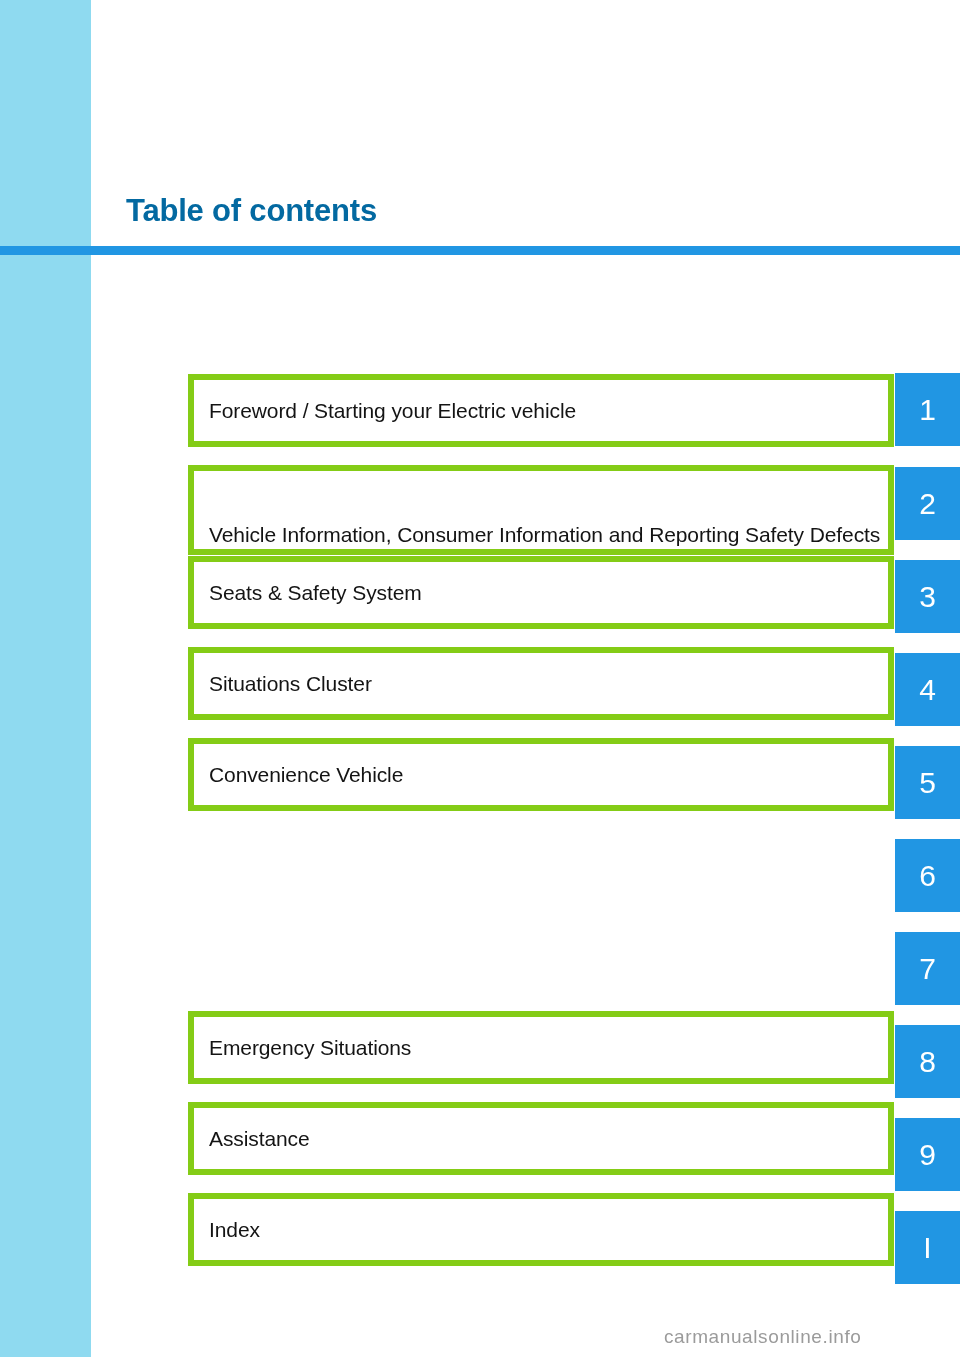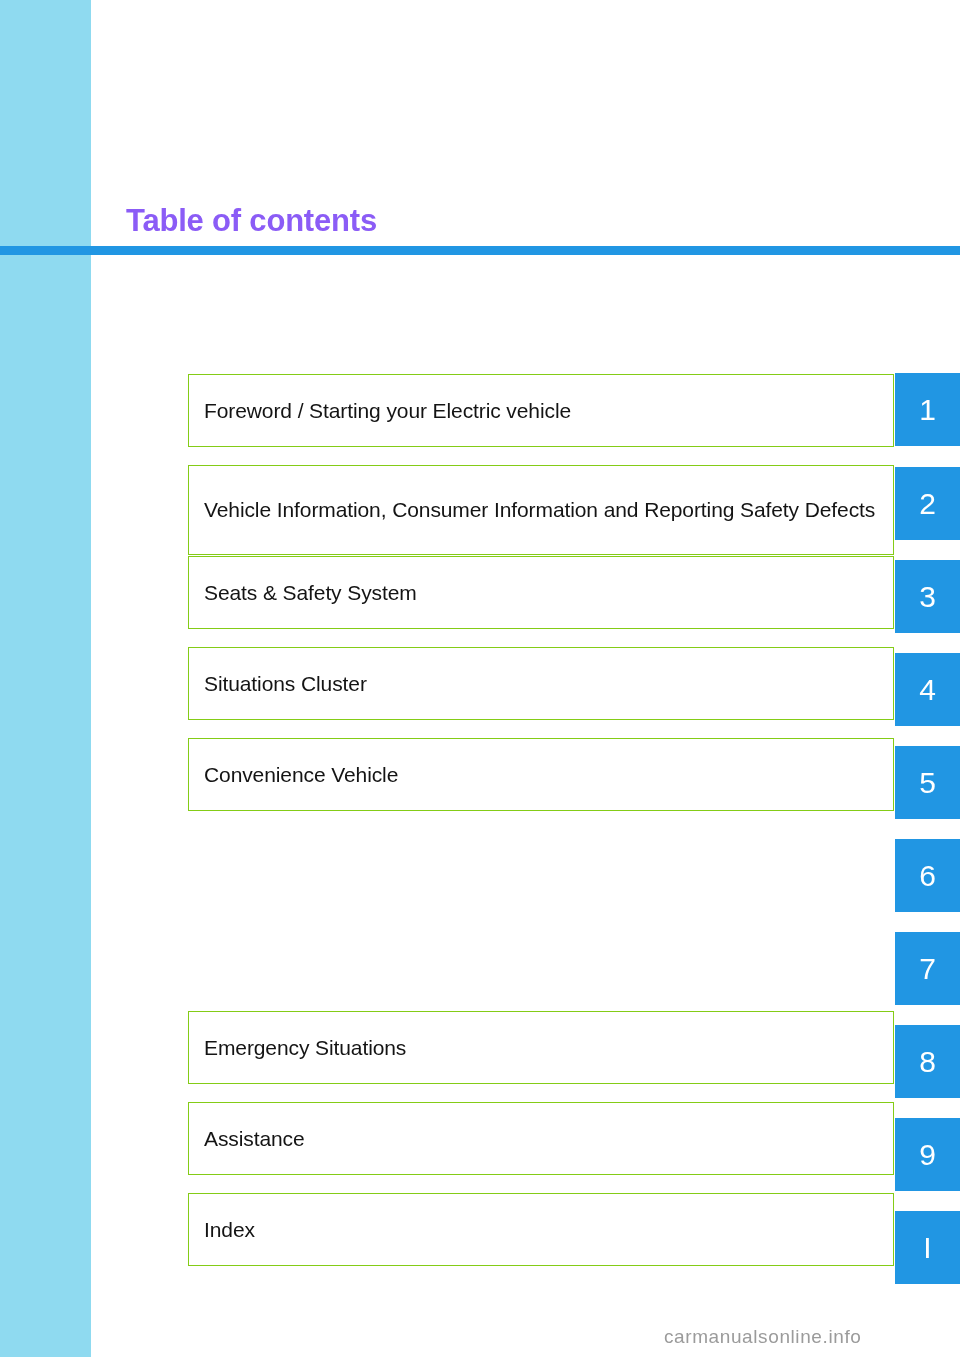--- a/index.html
+++ b/index.html
@@ -27,24 +27,23 @@
     background: #8fdaf0;
   }
   
   .page-title {
     position: absolute;
     left: 126px;
     top: 192px;
     font-size: 31px;
     font-weight: bold;
     letter-spacing: -0.2px;
-    color: #8b5cf6;
+    color: #0369a1;
     line-height: 1.2;
     white-space: nowrap;
-    margin-top: 10px;
   }
   
   .title-rule {
     position: absolute;
     left: 0;
     top: 246px;
     width: 960px;
     height: 9px;
     background: #2196e3;
   }
@@ -60,28 +59,29 @@
     height: 91px;
     width: 960px;
   }
   .toc-row .label-box {
     position: absolute;
     left: 188px;
     top: 0;
     width: 706px;
     height: 73px;
     box-sizing: border-box;
-    border: 1px solid #84cc16;
+    border: 6px solid #84cc16;
     background: #ffffff;
     display: flex;
     align-items: center;
     padding-left: 15px;
   }
   .toc-row.two-line .label-box {
     height: 90px;
+    align-items: flex-end;
   }
   .label-text {
     font-size: 21px;
     color: #141414;
     line-height: 1.32;
     letter-spacing: -0.1px;
   }
   .toc-row .num-box {
     position: absolute;
     right: 0;

